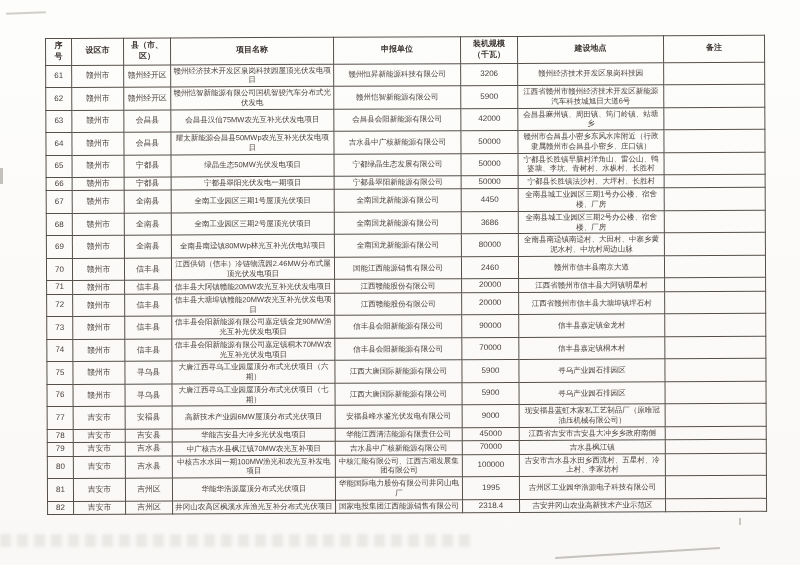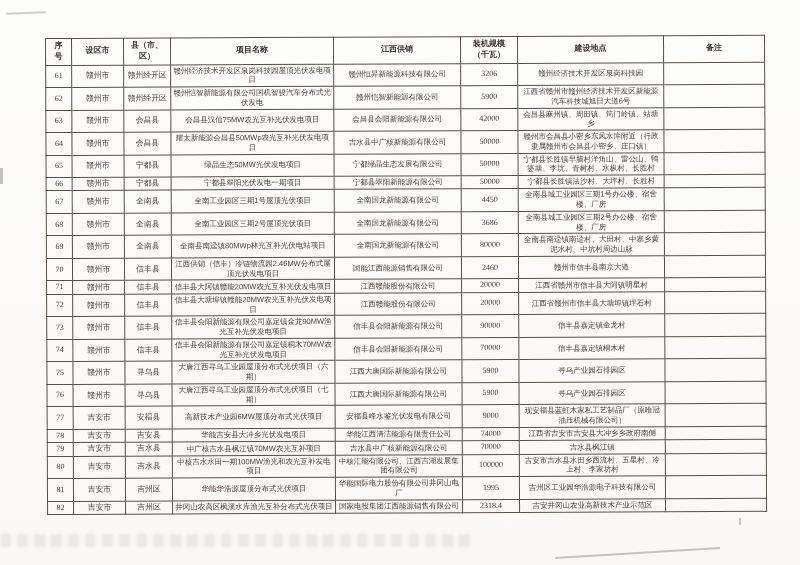--- a/index.html
+++ b/index.html
@@ -26,21 +26,21 @@
     overflow:hidden;
   }
   table.projects th {
     font-size:8px; font-weight:bold; color:#3c3531;
     padding:2px 5px; line-height:1.35; word-break:break-all;
   }
   table.projects td {
     font-size:7.5px; color:#4b423d; padding:1px 2px; line-height:1.3;
     word-break:break-all;
   }
-  table.projects td.c-no, table.projects td.c-capacity { font-size:8px; color:#453d39;font-family:Liberation Serif, serif; }
+  table.projects td.c-no, table.projects td.c-capacity { font-size:8px; color:#453d39; }
   table.projects td.c-city, table.projects td.c-county { font-size:7.8px;text-align:center; }
   
   .artifact { position:absolute; pointer-events:none; }
   .a-topline { left:6px; top:12px; width:40px; height:2px; background:#c7c3be; opacity:.8; transform:rotate(-2deg); }
   .a-lefttick { left:0; top:168px; width:3px; height:16px; background:#8a8580; opacity:.5; }
   .a-bleed {
     left:0; top:534px; width:470px; height:13px;
     background:repeating-linear-gradient(90deg, rgba(140,135,130,.20) 0 11px, rgba(255,255,255,0) 11px 17px);
     filter:blur(1.4px); opacity:.7;
   }
@@ -66,21 +66,21 @@
           <col style="width: 57px;">
           <col style="width: 146px;">
           <col style="width: 101px;">
         </colgroup>
       <thead>
         <tr>
             <th>序号</th>
             <th>设区市</th>
             <th>县（市、区）</th>
             <th>项目名称</th>
-            <th>江西供销</th>
+            <th>申报单位</th>
             <th>装机规模（千瓦）</th>
             <th>建设地点</th>
             <th>备注</th>
           </tr>
       </thead>
       <tbody>
           <tr>
             <td class="c-no">61</td>
             <td class="c-city">赣州市</td>
             <td class="c-county">赣州经开区</td>
@@ -249,21 +249,21 @@
             <td class="c-capacity">9000</td>
             <td class="c-location">现安福县蓝虹木家私工艺制品厂（原唯冠油压机械有限公司）</td>
             <td class="c-remarks"></td>
           </tr>
           <tr>
             <td class="c-no">78</td>
             <td class="c-city">吉安市</td>
             <td class="c-county">吉安县</td>
             <td class="c-project-name">华能吉安县大冲乡光伏发电项目</td>
             <td class="c-applicant">华能江西清洁能源有限责任公司</td>
-            <td class="c-capacity">74000</td>
+            <td class="c-capacity">45000</td>
             <td class="c-location">江西省吉安市吉安县大冲乡乡政府南侧</td>
             <td class="c-remarks"></td>
           </tr>
           <tr>
             <td class="c-no">79</td>
             <td class="c-city">吉安市</td>
             <td class="c-county">吉水县</td>
             <td class="c-project-name">中广核吉水县枫江镇70MW农光互补项目</td>
             <td class="c-applicant">吉水县中广核新能源有限公司</td>
             <td class="c-capacity">70000</td>

